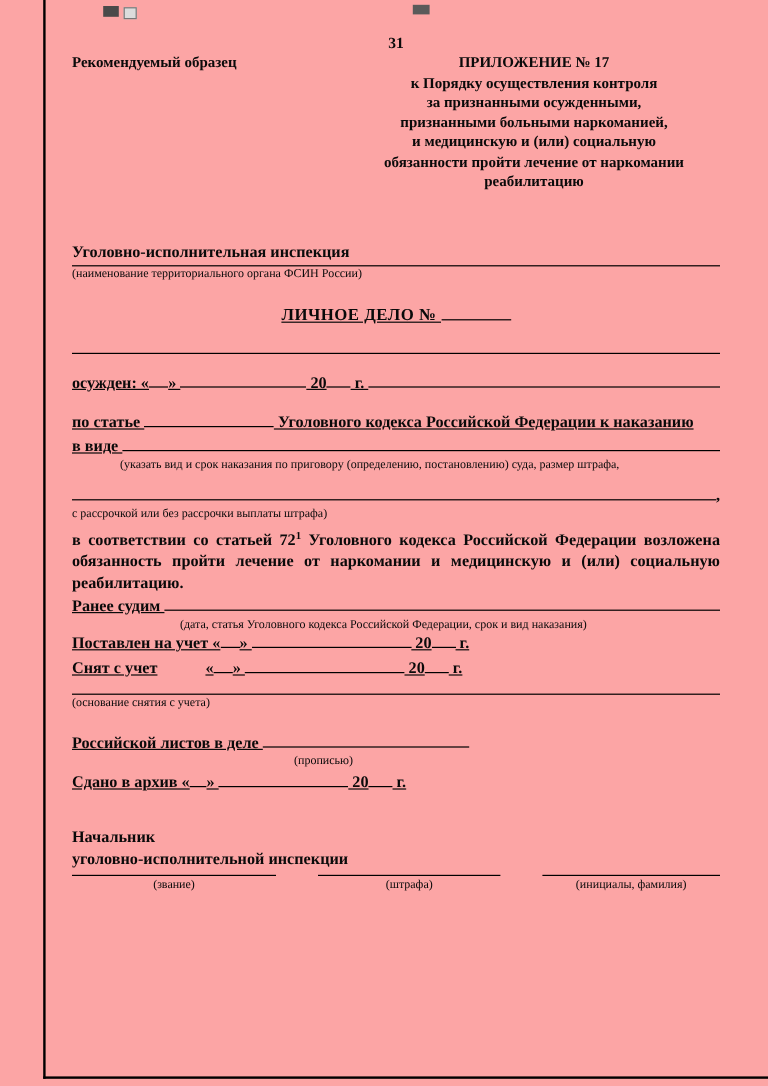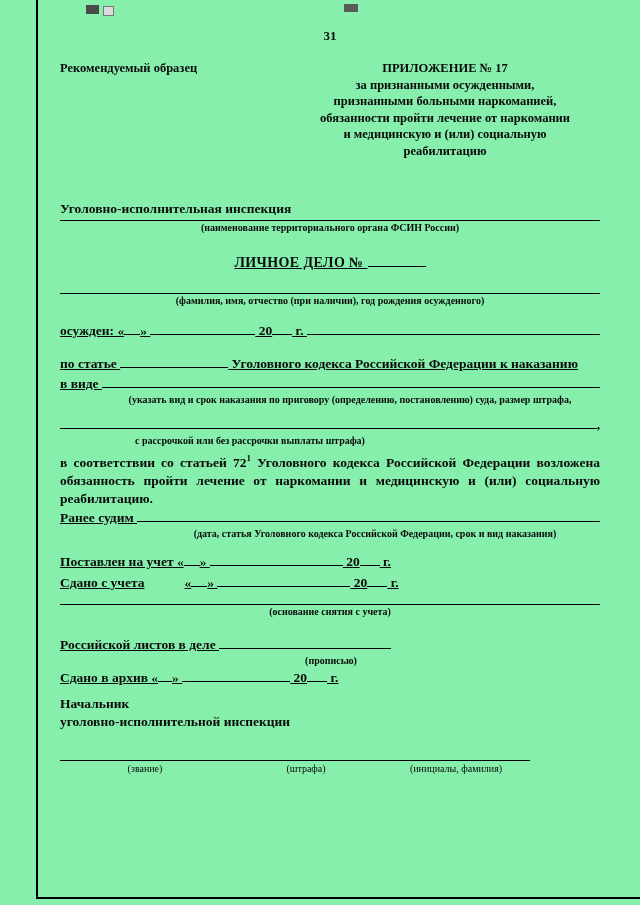--- a/index.html
+++ b/index.html
@@ -1,41 +1,41 @@
 <!DOCTYPE html>
 <html><head>
 <meta charset="utf-8">
 <style>
   html,body{margin:0;padding:0;background:#e8e8e8;}
-  .page{position:relative;width:640px;height:905px;background:#86efac;overflow:hidden;
+  .page{position:relative;width:640px;height:905px;background:#fca5a5;overflow:hidden;
         font-family:"Liberation Serif","DejaVu Serif",serif;color:#0a0a0a;}
   .border-left{position:absolute;left:36px;top:0;width:2px;height:899px;background:#000;}
   .border-bottom{position:absolute;left:36px;bottom:6px;width:604px;height:2px;background:#000;}
   .artifact{position:absolute;}
   .a1{left:86px;top:5px;width:13px;height:9px;background:#4a4a4a;}
   .a2{left:103px;top:6px;width:9px;height:8px;border:1px solid #777;background:#dcdcdc;}
   .a3{left:344px;top:4px;width:14px;height:8px;background:#5a5a5a;}
   .content{position:absolute;left:60px;top:0;width:540px;}
   .page-number{text-align:center;font-weight:bold;font-size:13px;margin-top:28px;}
-  .header-row{display:flex;justify-content:space-between;align-items:flex-start;margin-top:16px;}
+  .header-row{display:flex;justify-content:space-between;align-items:flex-start;}
   .sample-label{font-weight:bold;font-size:12.5px;padding-top:1px;}
   .appendix{width:310px;text-align:center;font-weight:bold;font-size:12.5px;line-height:16.5px;}
   .inspection-title{text-align:left;font-weight:bold;font-size:13.5px;margin-top:42px;}
   .hrule{height:0;border-bottom:1.3px solid #000;}
-  .caption{font-size:10px;font-weight:bold;text-align:center;line-height:12px;margin-top:1px;}
+  .caption{font-size:10px;font-weight:normal;text-align:left;line-height:12px;margin-top:1px;}
   .field-line{display:flex;align-items:baseline;font-weight:bold;font-size:13.5px;line-height:18px;}
   .field-line .t{white-space:pre;text-decoration:underline;}
   .b{display:inline-block;height:0;border-bottom:1.3px solid #000;}
   .b.grow{flex:1 1 auto;}
   .g{display:inline-block;}
   .case-line{justify-content:center;font-size:14px;letter-spacing:.4px;margin-top:20px;}
   .para{font-weight:bold;font-size:13.5px;line-height:18px;text-align:justify;margin-top:2px;}
   .para sup{font-size:9px;}
   .chief{font-weight:bold;font-size:13.5px;line-height:18px;}
-  .sig-row{display:flex;margin-top:29px;}
+  .sig-row{display:flex;justify-content:space-between;margin-top:4px;}
   .sig-cell{border-top:1.3px solid #000;text-align:center;font-size:10px;padding-top:2px;}
 </style>
 </head>
 <body>
 
 <div class="page">
 
   <div class="artifact a1"></div>
   <div class="artifact a2"></div>
   <div class="artifact a3"></div>
@@ -43,39 +43,39 @@
   <div class="border-bottom"></div>
 
   <div class="content">
 
     <div class="page-number">31</div>
 
     <div class="header-row">
       <div class="sample-label">Рекомендуемый образец</div>
       <div class="appendix">
         <div>ПРИЛОЖЕНИЕ № 17</div>
+        <div>к Порядку осуществления контроля</div>
         <div>за признанными осужденными,</div>
         <div>признанными больными наркоманией,</div>
+        <div>и медицинскую и (или) социальную</div>
         <div>обязанности пройти лечение от наркомании</div>
-        <div>и медицинскую и (или) социальную</div>
         <div>реабилитацию</div>
       </div>
     </div>
 
     <div class="inspection-title">Уголовно-исполнительная инспекция</div>
     <div class="hrule" style="margin-top:3px"></div>
     <div class="caption">(наименование территориального органа ФСИН России)</div>
 
     <div class="field-line case-line">
         <span class="t">ЛИЧНОЕ ДЕЛО № </span>
         <span class="b" style="width: 58px;"></span>
       </div>
 
     <div class="hrule" style="margin-top:21px"></div>
-    <div class="caption">(фамилия, имя, отчество (при наличии), год рождения осужденного)</div>
 
     <div class="field-line" style="margin-top:15px">
         <span class="t">осужден: «</span>
         <span class="b" style="width: 16px;"></span>
         <span class="t">» </span>
         <span class="b" style="width: 105px;"></span>
         <span class="t"> 20</span>
         <span class="b" style="width: 20px;"></span>
         <span class="t"> г. </span>
         <span class="b grow"></span>
@@ -99,31 +99,31 @@
     <div class="caption" style="padding-right:160px">с рассрочкой или без рассрочки выплаты штрафа)</div>
 
     <div class="para"><span>в соответствии со статьей 72</span><sup>1</sup><span> Уголовного кодекса Российской Федерации возложена обязанность пройти лечение от наркомании и медицинскую и (или) социальную реабилитацию.</span></div>
 
     <div class="field-line" style="margin-top:1px">
         <span class="t">Ранее судим </span>
         <span class="b grow"></span>
       </div>
     <div class="caption" style="padding-left:90px">(дата, статья Уголовного кодекса Российской Федерации, срок и вид наказания)</div>
 
-    <div class="field-line" style="margin-top:13px">
+    <div class="field-line" style="">
         <span class="t">Поставлен на учет «</span>
         <span class="b" style="width: 16px;"></span>
         <span class="t">» </span>
         <span class="b" style="width: 133px;"></span>
         <span class="t"> 20</span>
         <span class="b" style="width: 20px;"></span>
         <span class="t"> г.</span>
       </div>
     <div class="field-line" style="margin-top:3px">
-        <span class="t">Сдано с учета</span>
+        <span class="t">Снят с учет</span>
         <span class="g" style="width: 40px;"></span>
         <span class="t">«</span>
         <span class="b" style="width: 16px;"></span>
         <span class="t">» </span>
         <span class="b" style="width: 133px;"></span>
         <span class="t"> 20</span>
         <span class="b" style="width: 20px;"></span>
         <span class="t"> г.</span>
       </div>
     <div class="hrule" style="margin-top:12px"></div>
@@ -137,21 +137,21 @@
     <div class="field-line" style="margin-top:2px">
         <span class="t">Сдано в архив «</span>
         <span class="b" style="width: 14px;"></span>
         <span class="t">» </span>
         <span class="b" style="width: 108px;"></span>
         <span class="t"> 20</span>
         <span class="b" style="width: 20px;"></span>
         <span class="t"> г.</span>
       </div>
 
-    <div class="chief" style="margin-top:8px">
+    <div class="chief" style="margin-top:28px">
       <div>Начальник</div>
       <div>уголовно-исполнительной инспекции</div>
     </div>
 
     <div class="sig-row">
       <div class="sig-cell" style="width:170px"><span>(звание)</span></div>
       <div class="sig-cell" style="width:152px"><span>(штрафа)</span></div>
       <div class="sig-cell" style="width:148px"><span>(инициалы, фамилия)</span></div>
     </div>
 

